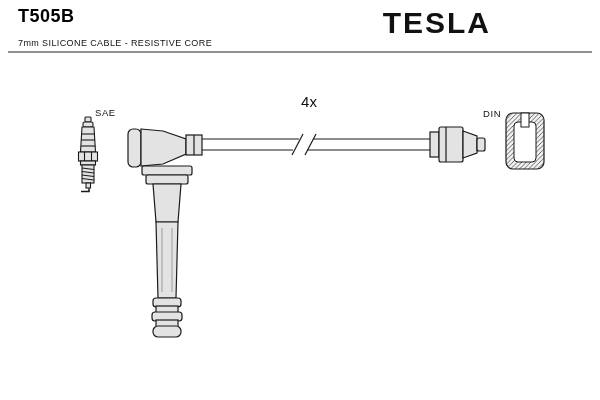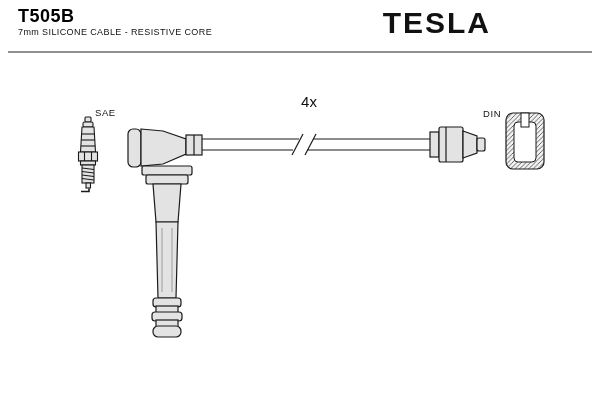--- a/index.html
+++ b/index.html
@@ -5,21 +5,21 @@
   html,body{margin:0;padding:0;background:#fff;}
   .canvas{
     position:relative;width:600px;height:400px;background:#fff;
     font-family:"Liberation Sans",sans-serif;color:#111;overflow:hidden;
   }
   .part-number{
     position:absolute;left:18px;top:6px;font-size:18px;font-weight:bold;
     letter-spacing:.5px;color:#000;text-align:center;
   }
   .subtitle{
-    position:absolute;left:18px;top:27px;font-size:9px;letter-spacing:.4px;color:#111;
+    position:absolute;left:18px;top:38px;font-size:9px;letter-spacing:.4px;color:#111;
   }
   .diagram-svg{position:absolute;left:0;top:0;}
   svg text{font-family:"Liberation Sans",sans-serif;fill:#111;}
   .small-label{font-size:9.5px;letter-spacing:.6px;}
   .qty-label{font-size:15px;font-weight:500;}
   .logo-text{font-size:30px;font-weight:bold;letter-spacing:2px;}
 </style>
 </head>
 <body>
 

